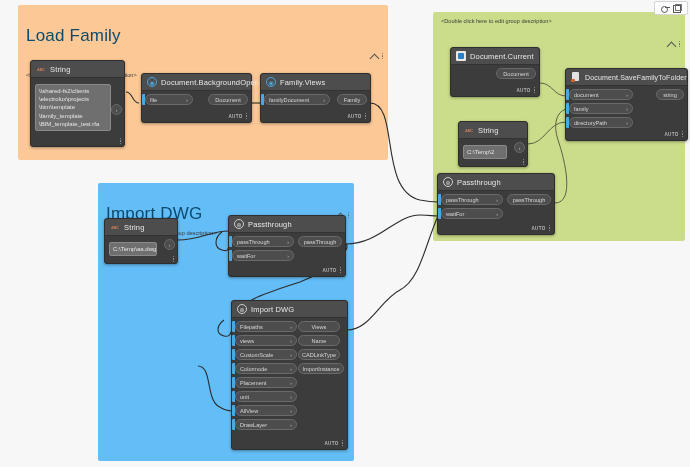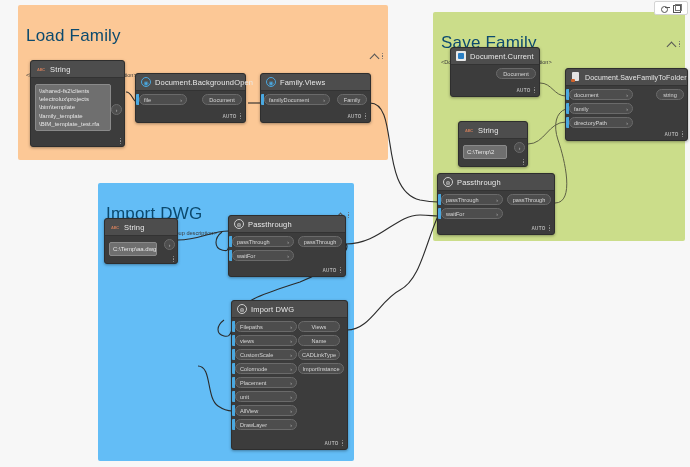--- a/index.html
+++ b/index.html
@@ -220,21 +220,20 @@
       <span class="chev"></span>
       <span class="kebab">
           <i></i>
           <i></i>
           <i></i>
         </span>
     </div>
   </div>
 
   <div class="group" id="g-save" style="left:433px;top:12px;width:252px;height:229px;background:#cbdd8a;">
-    <div class="group-title">Save Family</div>
     <div class="group-desc" style="margin-top:2px;">&lt;Double click here to edit group description&gt;</div>
     <div class="group-ctrls" style="top:28px;">
       <span class="chev"></span>
       <span class="kebab">
           <i></i>
           <i></i>
           <i></i>
         </span>
     </div>
   </div>
@@ -305,21 +304,21 @@
       <div style="position:absolute;right:3px;bottom:2px;">
         <span class="dots">
             <i></i>
             <i></i>
             <i></i>
           </span>
       </div>
     </div>
   </div>
 
-  <div class="node" style="left:135px;top:73px;width:111px;">
+  <div class="node" style="left:141px;top:73px;width:111px;">
     <div class="node-head">
       <span class="node-ico ico-circle ico-blue">◉</span>
       <span class="node-title">Document.BackgroundOpen</span>
     </div>
     <div class="node-body" style="height:31px;position:relative;">
       <div class="inputs">
         <div class="port">
           <span class="tick"></span>
           <span class="port-in" style="width:48px;">
             <span>file</span>

